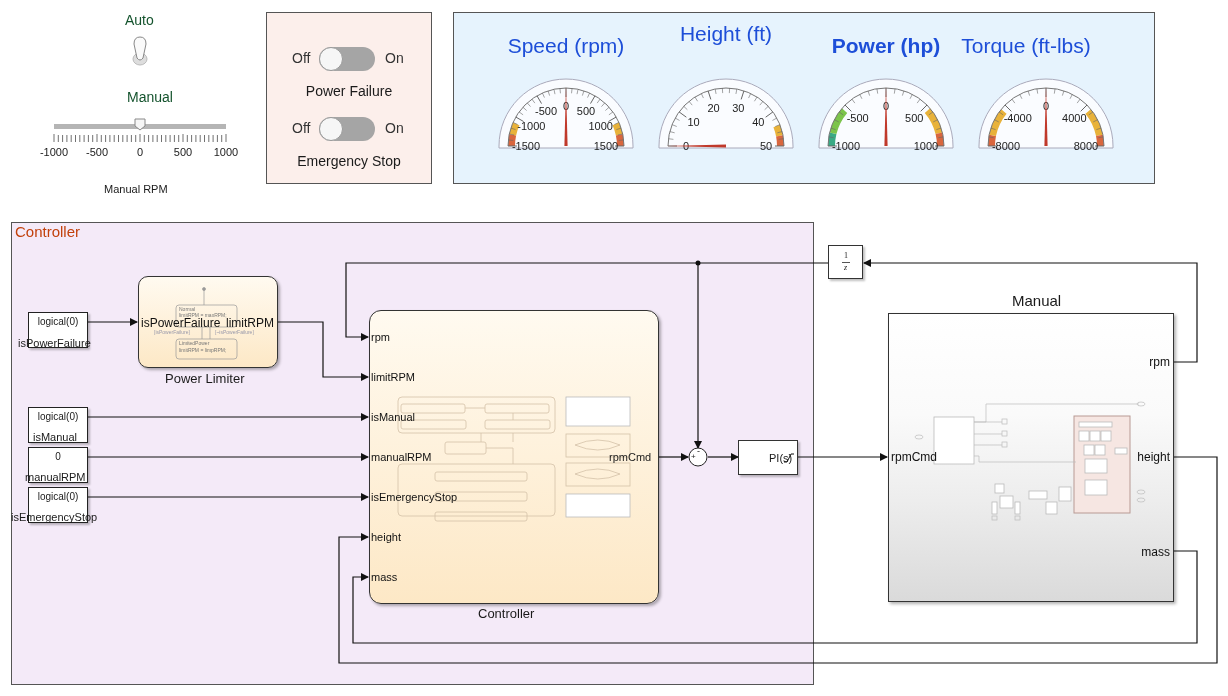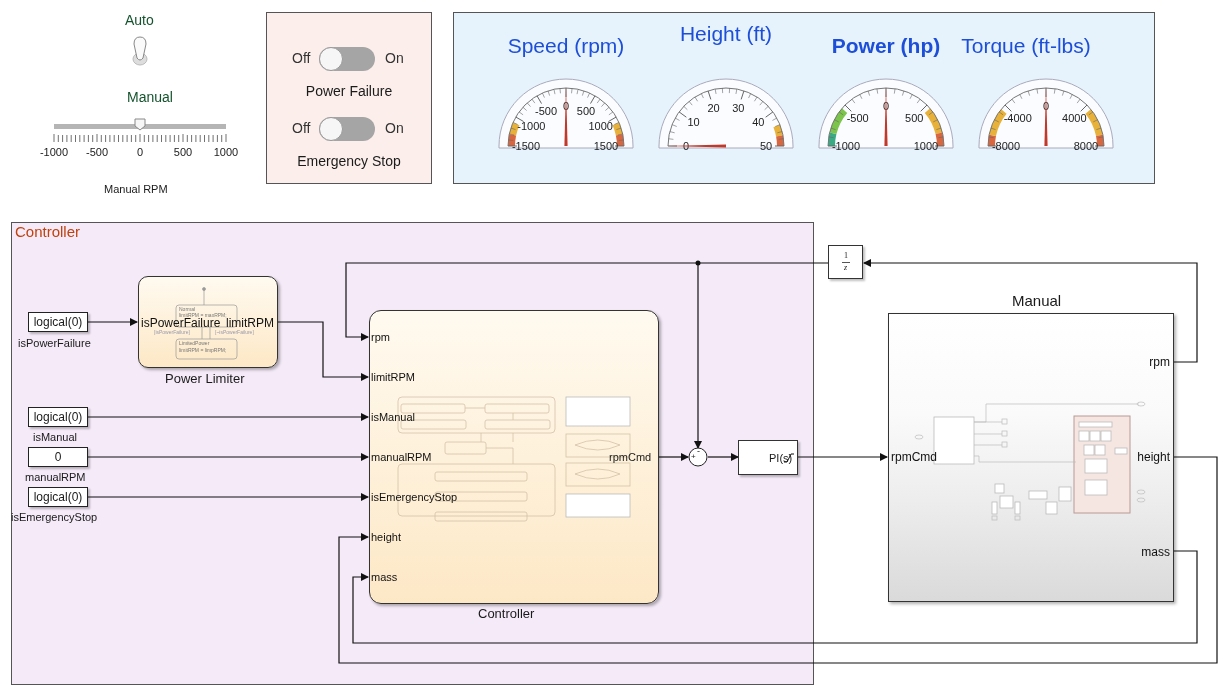--- a/index.html
+++ b/index.html
@@ -12,22 +12,22 @@
   
   .pink-panel { left:266px; top:12px; width:166px; height:172px; background:#fcefeb; border:1px solid #555; box-sizing:border-box; }
   .toggle { position:absolute; width:56px; height:24px; border-radius:12px; background:#a5a5a5; }
   .toggle .knob { position:absolute; left:0; top:0; width:24px; height:24px; border-radius:12px; background:#f6f6f6; border:1px solid #999; box-sizing:border-box; }
   
   .blue-panel { left:453px; top:12px; width:702px; height:172px; background:#e6f3fd; border:1px solid #555; box-sizing:border-box; }
   .gauge-title { font-size:21px; color:#1d4ed8; text-align:center; width:150px; }
   
   .controller { left:11px; top:222px; width:803px; height:463px; background:#f4eaf8; border:1px solid #555; box-sizing:border-box; }
   .ctrl-title { font-size:15px; color:#c2410c; }
-  .const-block { position:absolute; width:60px; height:20px; background:#fff; border:1px solid #222; box-sizing:border-box;
-                 box-shadow:2px 2px 2px rgba(0,0,0,0.25); font-size:12px; text-align:center; line-height:18px; }
+  .const-block { position:absolute; width:60px; height:36px; background:#fff; border:1px solid #222; box-sizing:border-box;
+                 box-shadow:2px 2px 2px rgba(0,0,0,0.25); font-size:10px; text-align:center; line-height:18px; }
   .blk-label { font-size:11px; color:#1a1a1a; text-align:center; }
   .chart-block { position:absolute; border:1px solid #333; border-radius:12px; box-sizing:border-box;
                  background:linear-gradient(#fffaf0, #fde8c6); box-shadow:2px 2px 3px rgba(0,0,0,0.3); }
   .port { font-size:11px; color:#111; }
   .pblock { position:absolute; background:#fff; border:1px solid #333; box-sizing:border-box; box-shadow:2px 2px 2px rgba(0,0,0,0.25); }
   .plant { left:888px; top:313px; width:286px; height:289px; border:1px solid #333; box-sizing:border-box;
            background:linear-gradient(#ffffff 0%, #fafafa 35%, #ededed 65%, #dadada 100%); box-shadow:2px 2px 3px rgba(0,0,0,0.3); }
   svg { position:absolute; left:0; top:0; }
 </style>
 </head>

